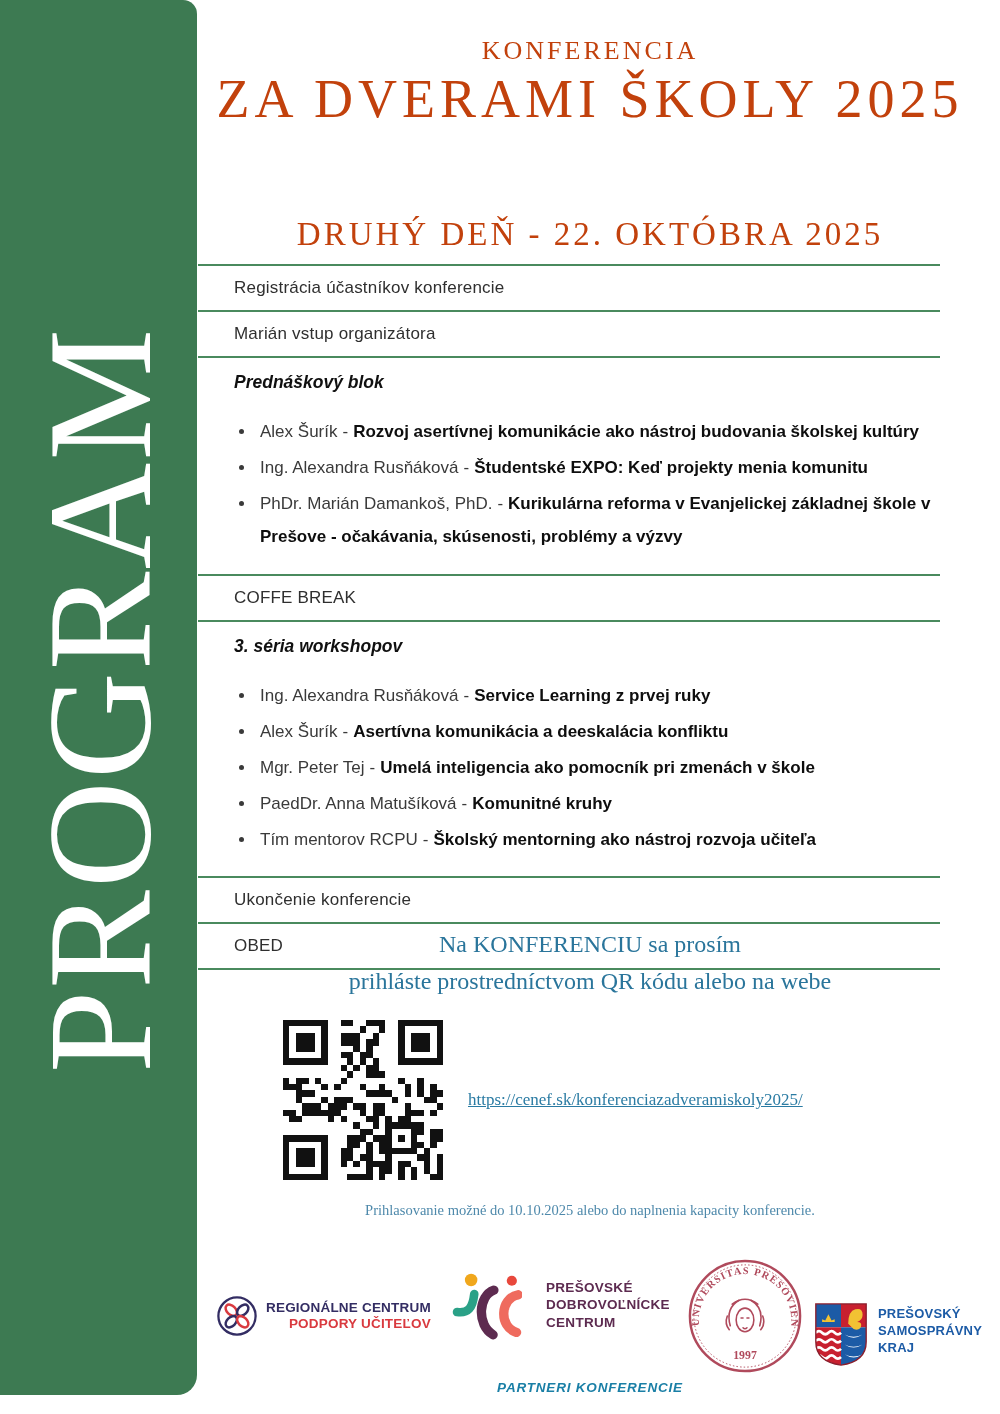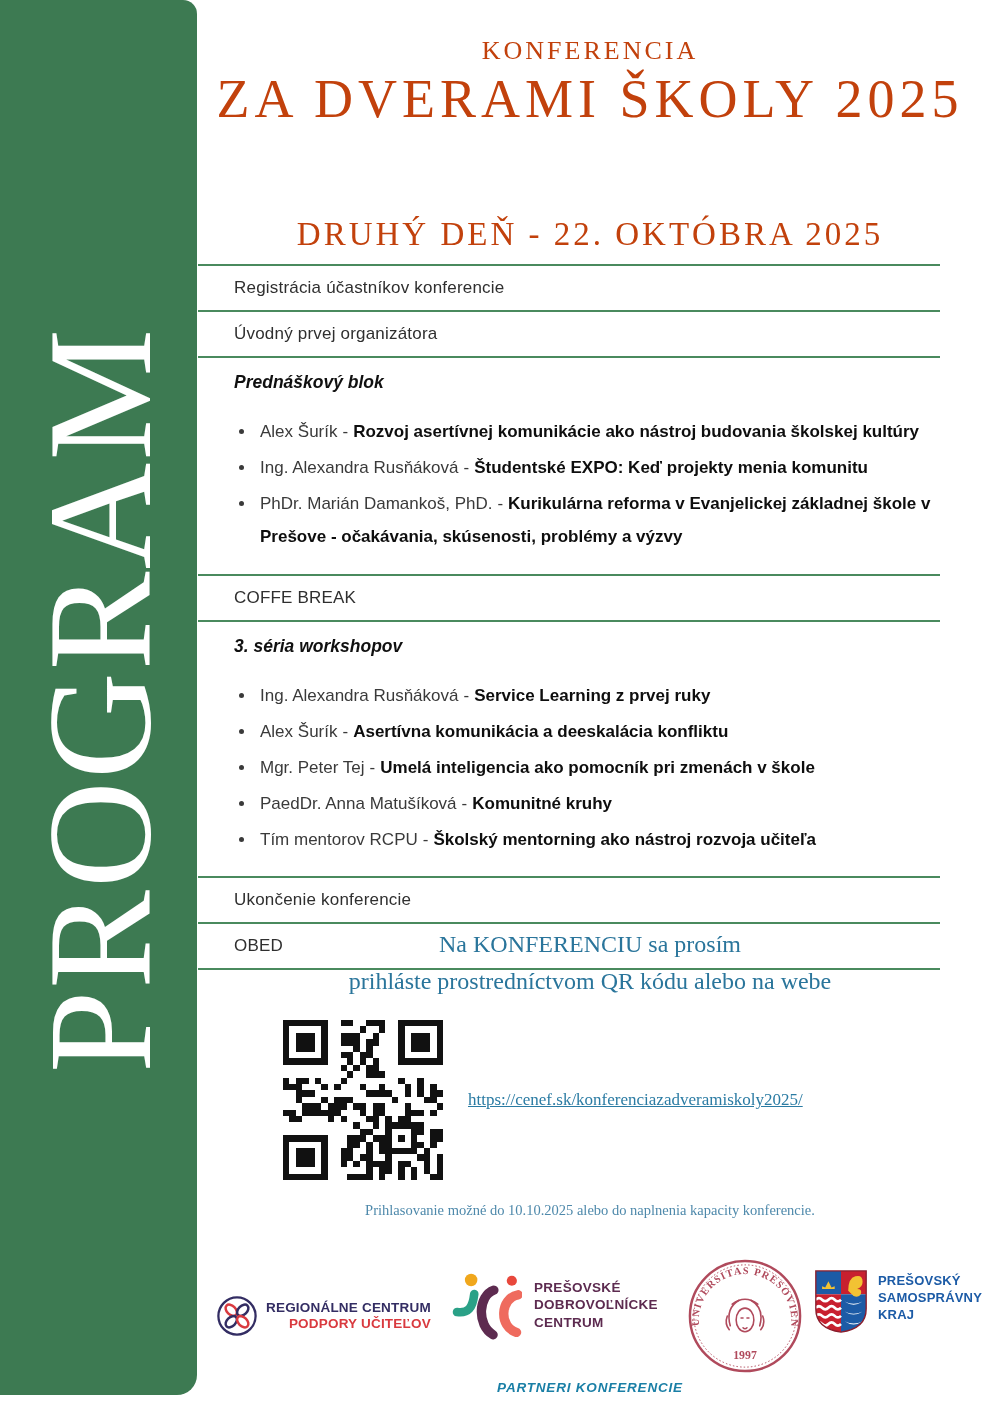--- a/index.html
+++ b/index.html
@@ -43,24 +43,24 @@
           font-size:17px; color:#2a7ba3; text-decoration:underline; }
   .note { position:absolute; left:200px; top:1202px; width:780px; text-align:center;
           font-size:14.5px; color:#4e89ab; }
 
   
   .partners { position:absolute; left:0; top:1255px; width:1000px; height:130px; }
   .logo { position:absolute; display:flex; align-items:center; }
   .rcpu { left:216px; top:40px; gap:8px; }
   .rcpu-text { font-size:13.5px; font-weight:700; line-height:1.2; letter-spacing:.2px;text-align:right; }
   .rcpu-l1 { color:#332d63; } .rcpu-l2 { color:#d93a3f; }
-  .pdc  { left:450px; top:14px; gap:12px; }
+  .pdc  { left:450px; top:14px; gap:24px; }
   .pdc-text { font-size:13.5px; font-weight:700; line-height:1.3; color:#5d2b50; letter-spacing:.3px; }
   .unipo { left:686px; top:2px; }
-  .psk  { left:814px; top:14px; gap:10px; align-items:flex-start; }
+  .psk  { left:814px; top:47px; gap:10px; align-items:flex-start; }
   .psk-text { font-size:13px; font-weight:700; line-height:1.3; color:#1c5ba6; letter-spacing:.2px; margin-top:4px; }
   .partners-heading { position:absolute; left:200px; top:1380px; width:780px; text-align:center;
           font-size:13.5px; font-weight:700; font-style:italic; color:#1a7fa6; letter-spacing:.8px; }
 </style>
 </head>
 <body>
 
 <div class="page">
 
   <aside class="sidebar">
@@ -68,21 +68,21 @@
   </aside>
 
   <div class="eyebrow hand">KONFERENCIA</div>
   <div class="title hand">ZA DVERAMI ŠKOLY 2025</div>
   <div class="subtitle hand">DRUHÝ DEŇ - 22. OKTÓBRA 2025</div>
 
   <div class="sched">
     <div class="rule"></div>
     <div class="srow">Registrácia účastníkov konferencie</div>
     <div class="rule"></div>
-    <div class="srow">Úvodný prvej organizátora</div>
+    <div class="srow">Marián vstup organizátora</div>
     <div class="rule"></div>
 
     <div class="block">
       <div class="block-title">Prednáškový blok</div>
       <ul class="bullets">
         <li><span>Alex Šurík</span><span class="sep">-</span><b>Rozvoj asertívnej komunikácie ako nástroj budovania školskej kultúry</b></li>
         <li><span>Ing. Alexandra Rusňáková</span><span class="sep">-</span><b>Študentské EXPO: Keď projekty menia komunitu</b></li>
         <li><span>PhDr. Marián Damankoš, PhD.</span><span class="sep">-</span><b>Kurikulárna reforma v Evanjelickej základnej škole v Prešove - očakávania, skúsenosti, problémy a výzvy</b></li>
       </ul>
     </div>

